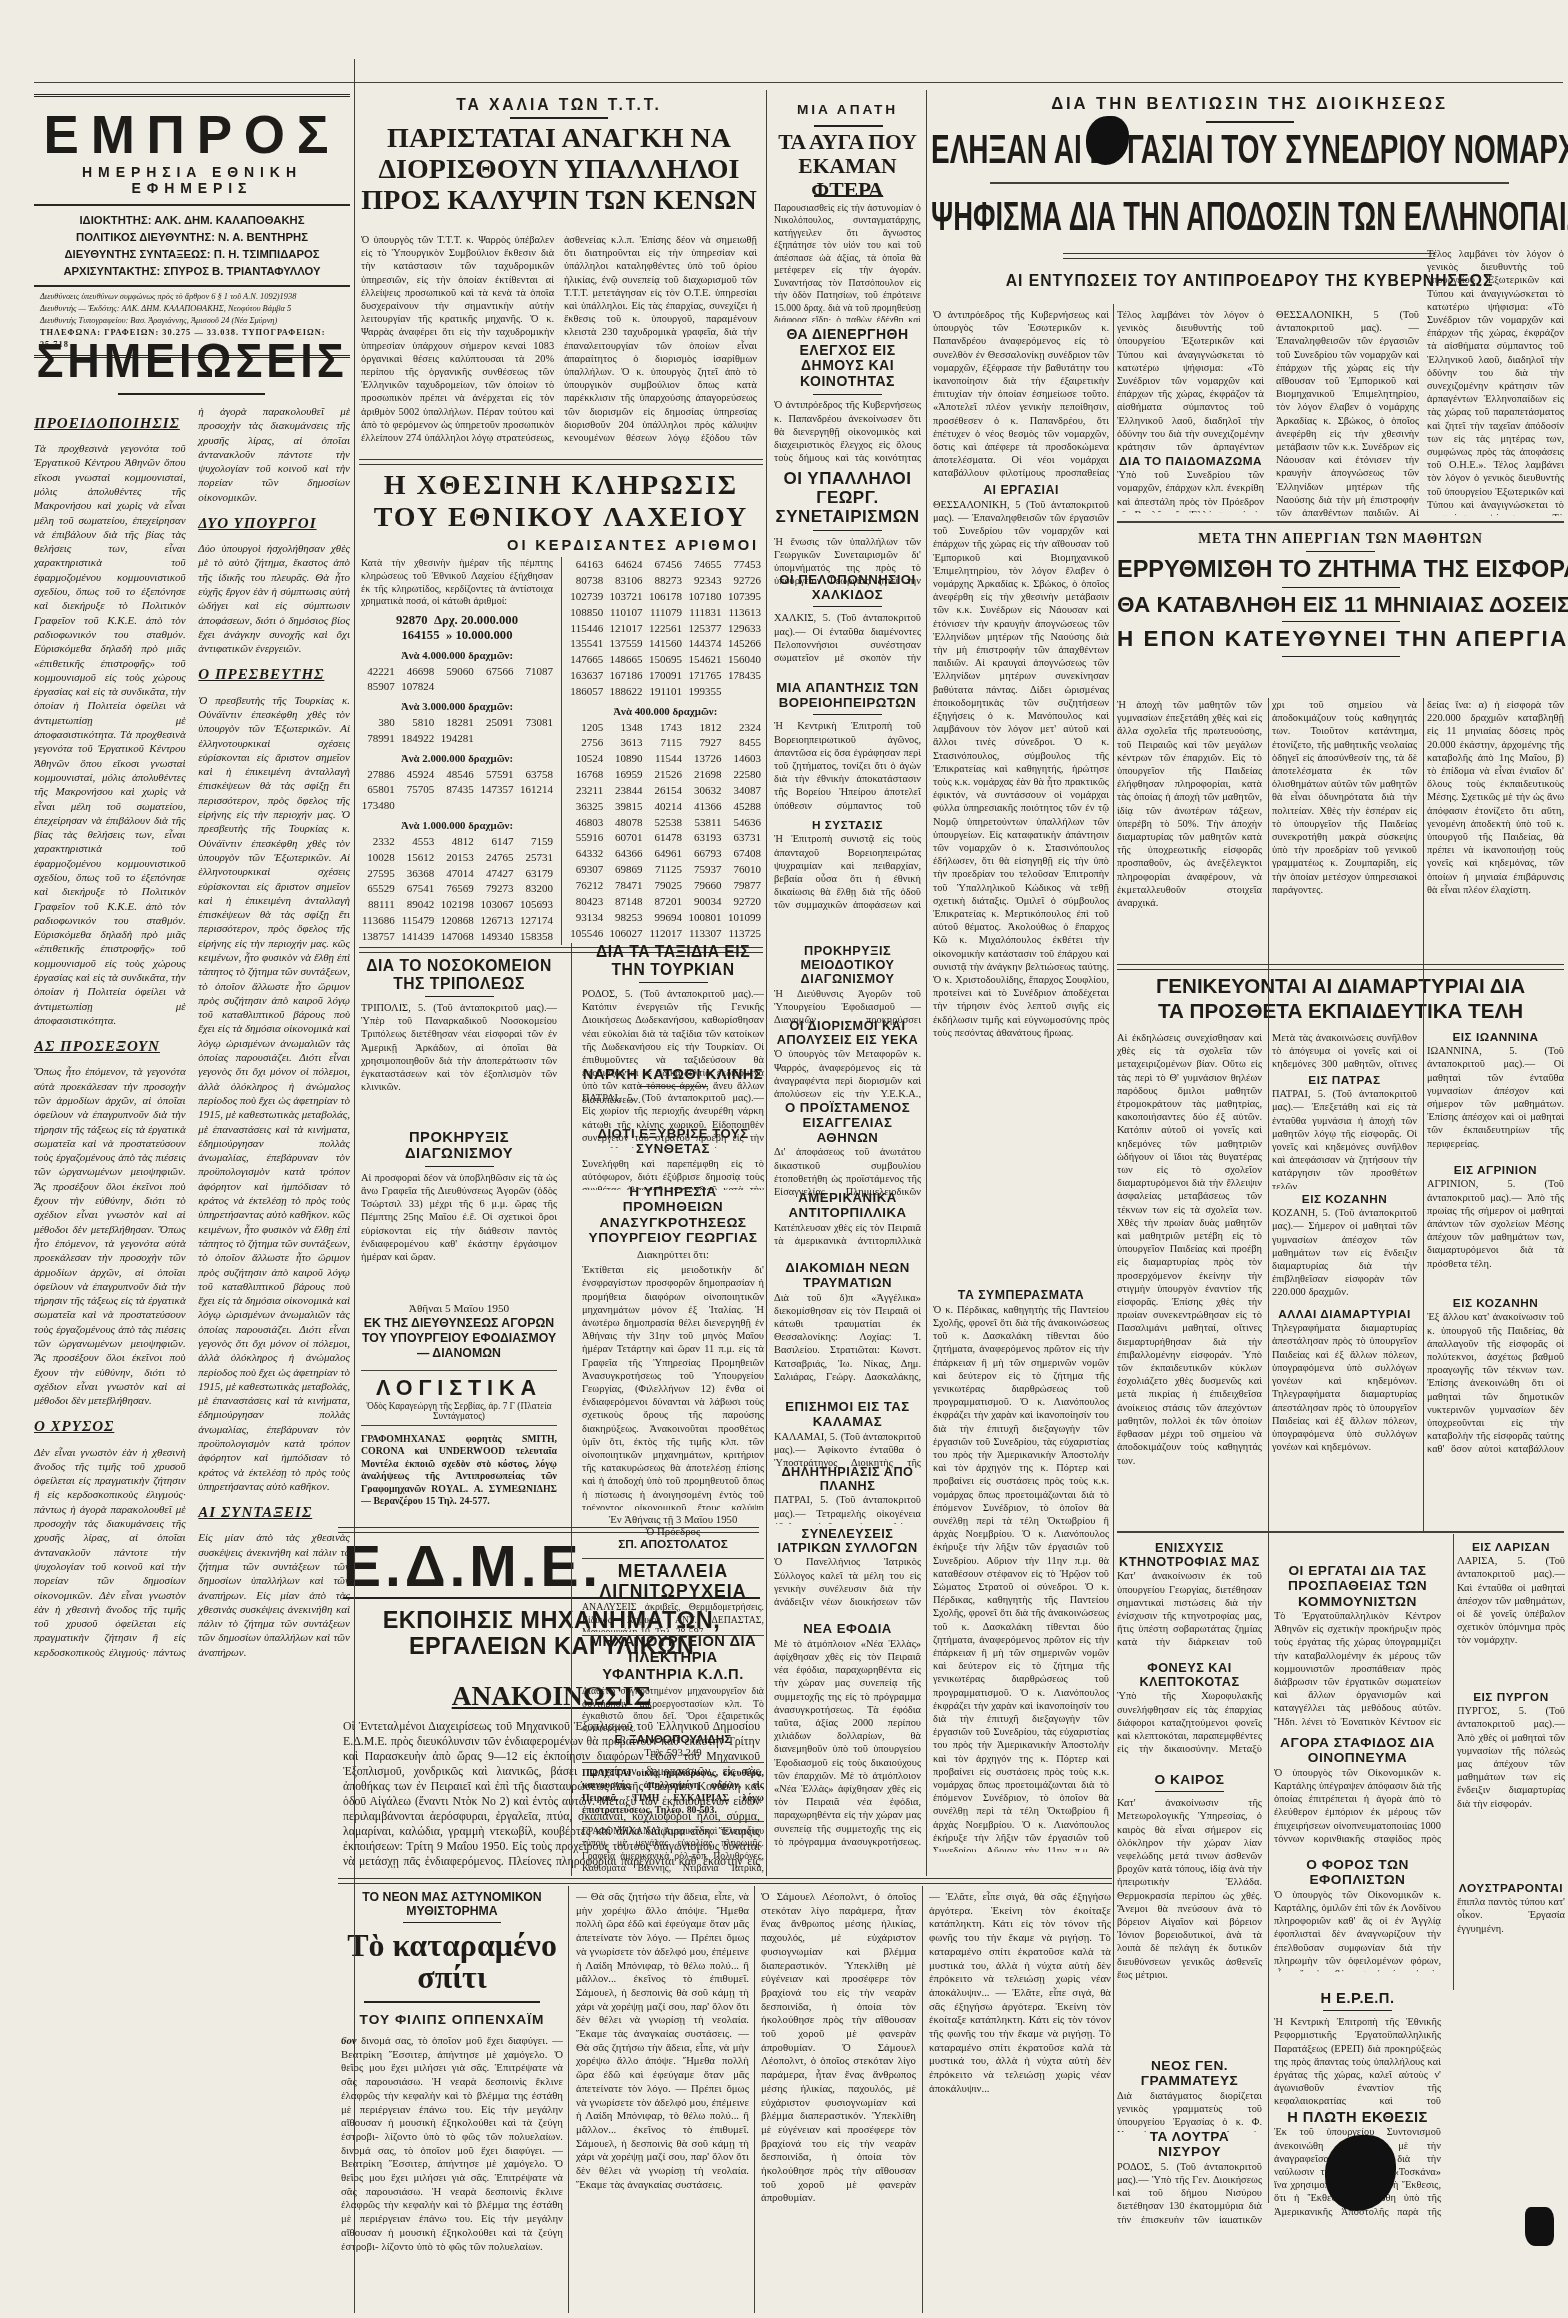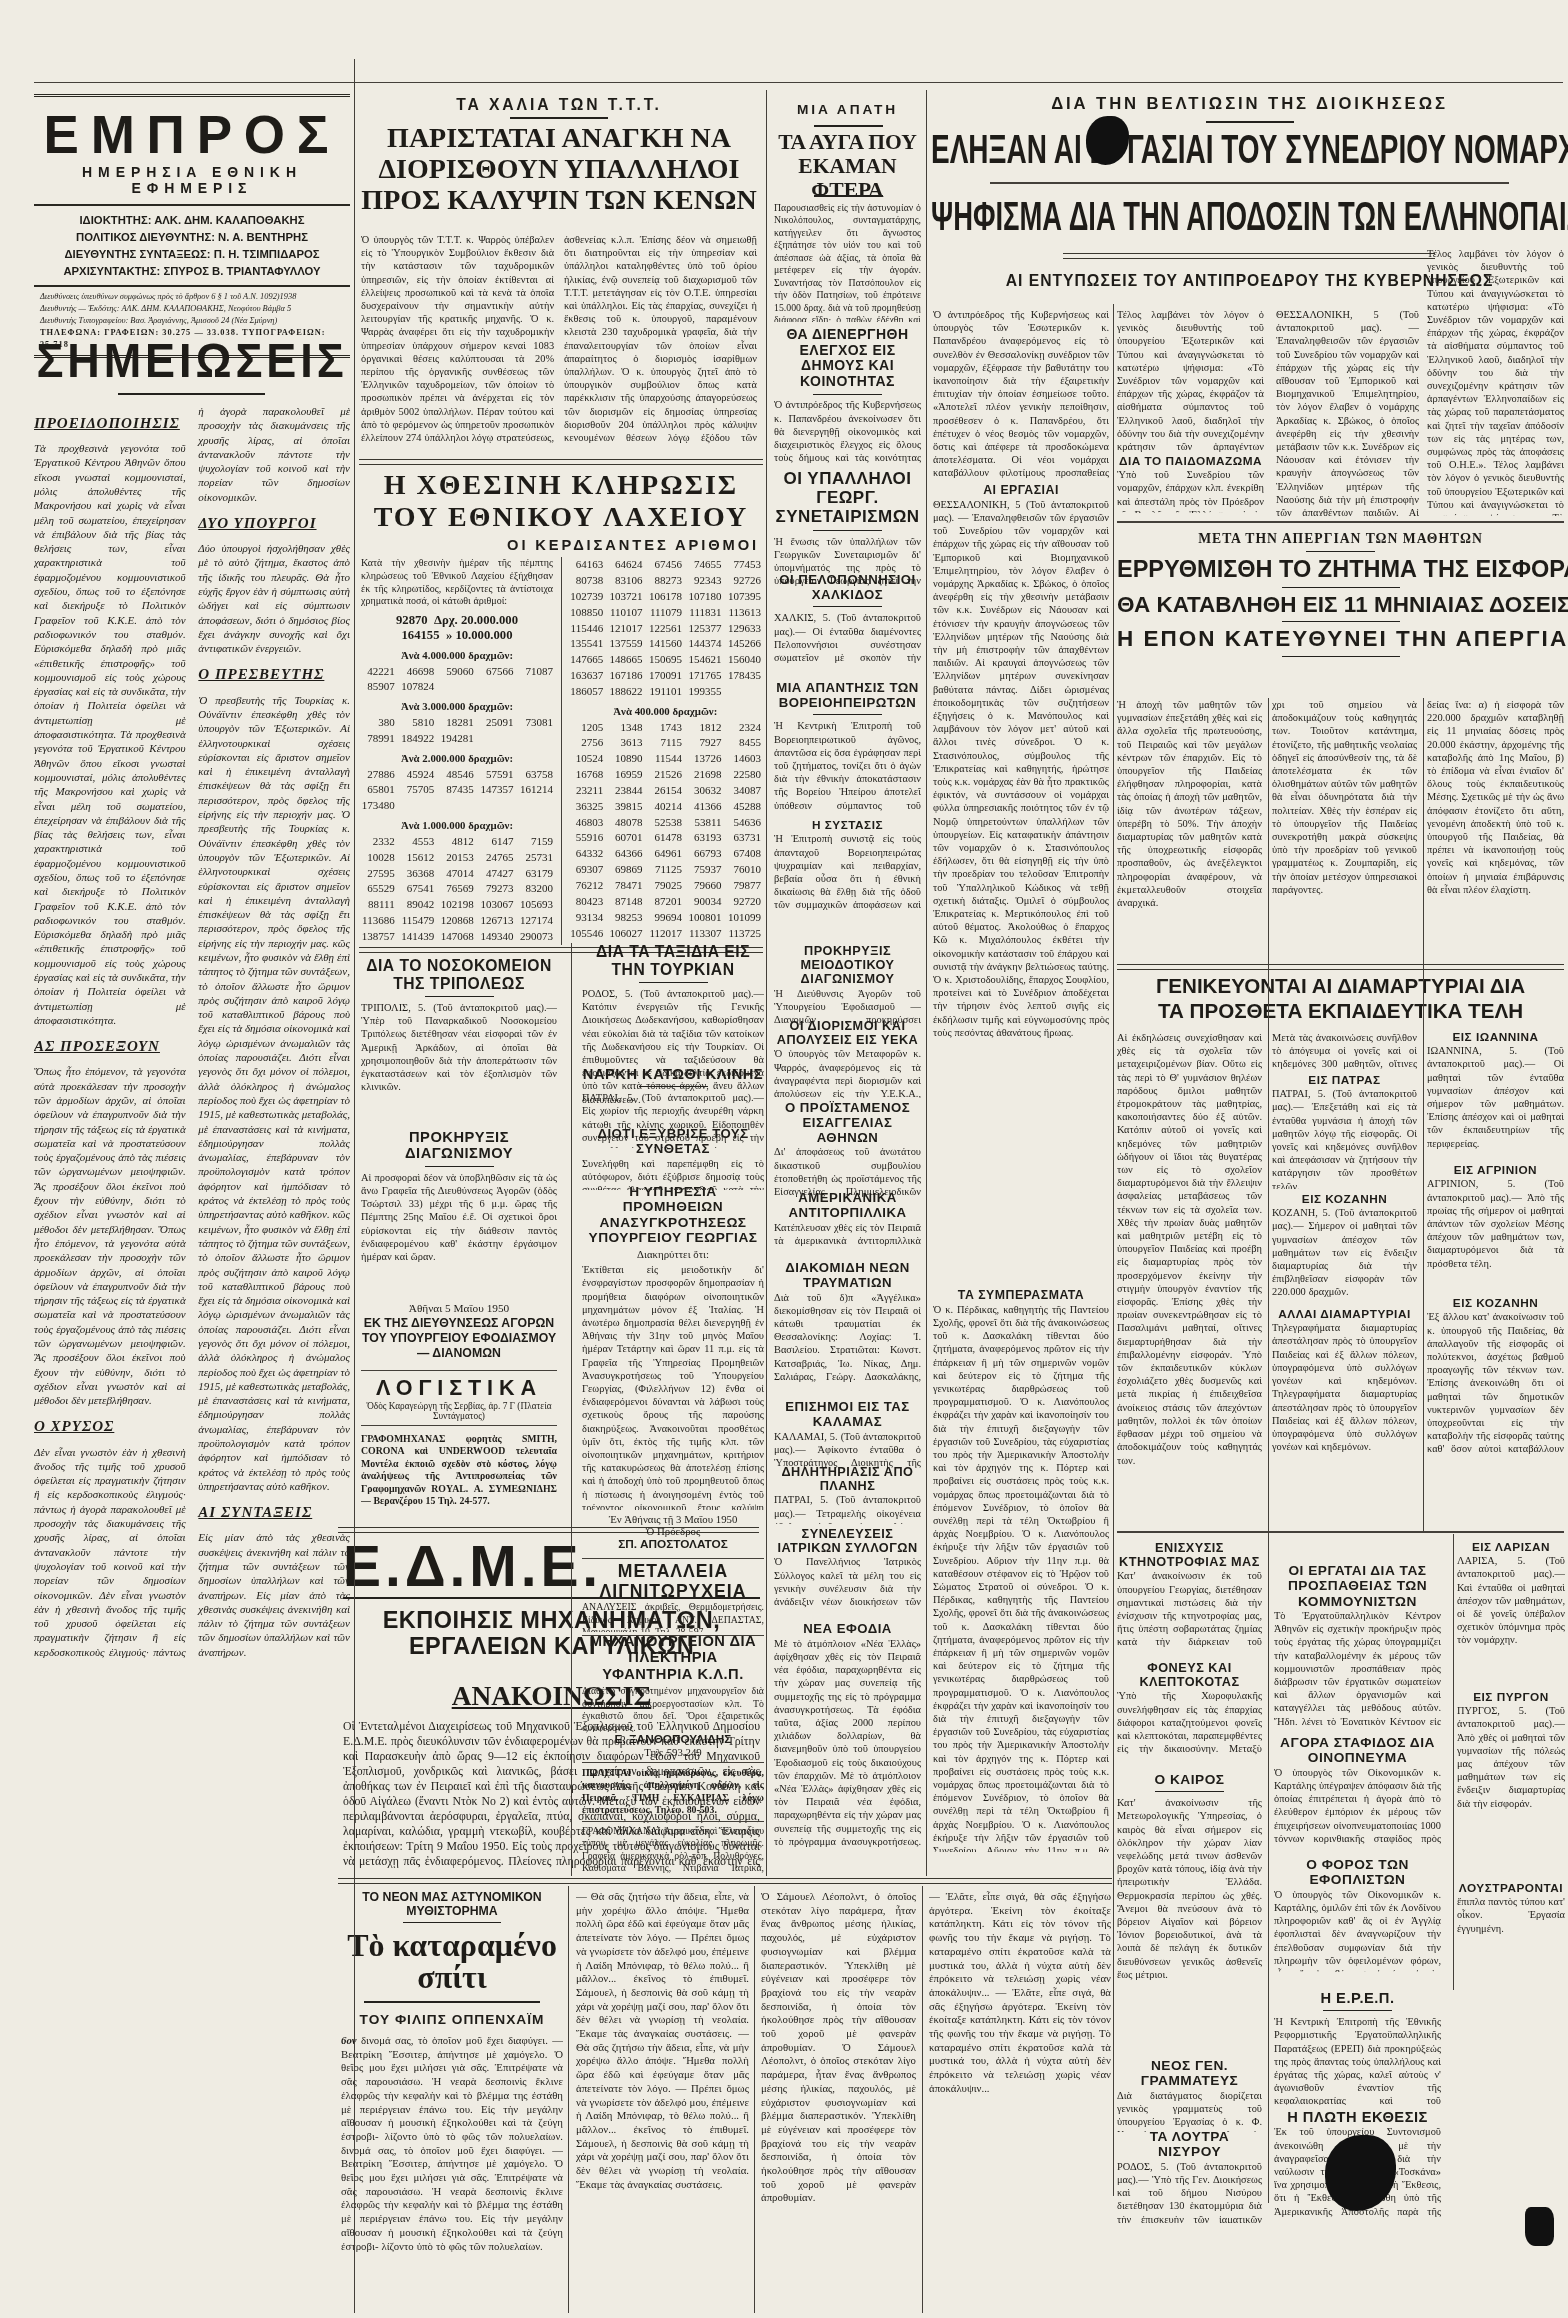--- a/index.html
+++ b/index.html
@@ -164,21 +164,21 @@
             <span>105693</span>
             <span>113686</span>
             <span>115479</span>
             <span>120868</span>
             <span>126713</span>
             <span>127174</span>
             <span>138757</span>
             <span>141439</span>
             <span>147068</span>
             <span>149340</span>
-            <span>290073</span>
+            <span>158358</span>
           </div>
 
       </div>
       <div style="width:1px;background:#44403a;"></div>
       <div style="flex:1;">
         <div class="numgrid">
             <span>64163</span>
             <span>64624</span>
             <span>67456</span>
             <span>74655</span>

